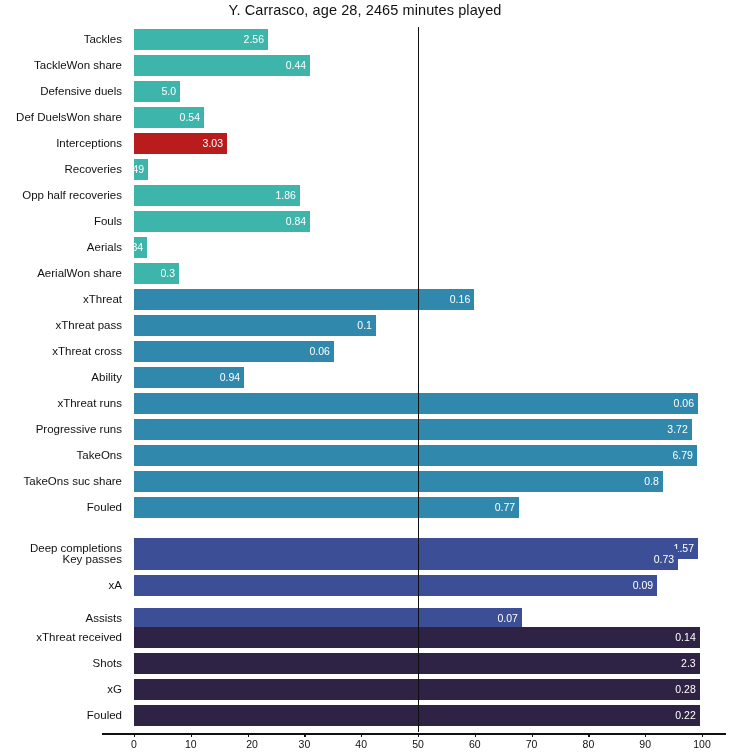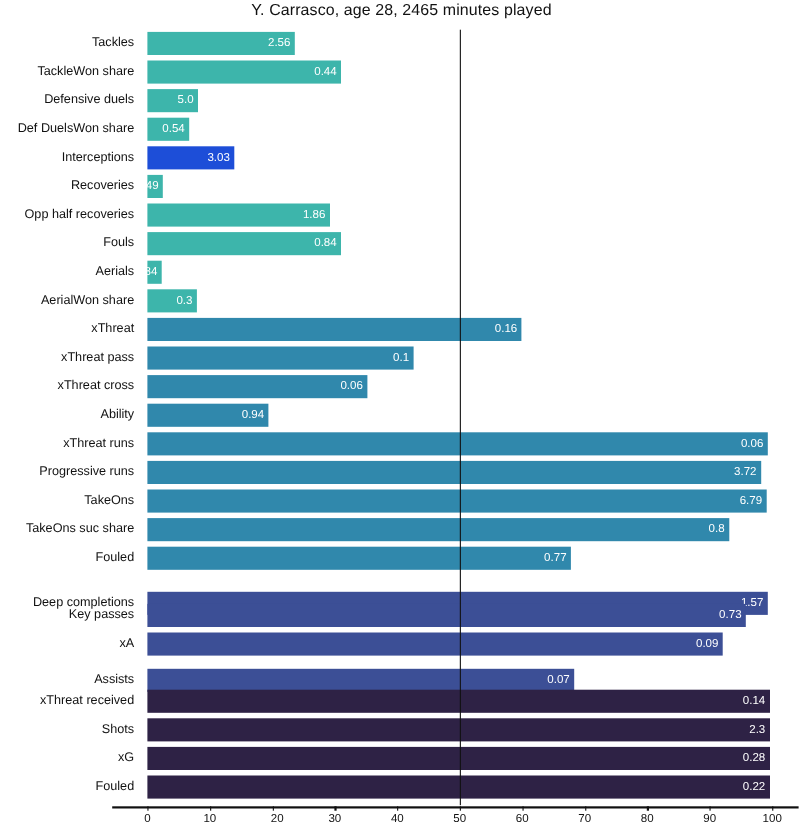--- a/index.html
+++ b/index.html
@@ -131,27 +131,27 @@
         </div>
       </div>
       <div class="row" style="top: 81px;">
         <div class="row-label">Defensive duels</div>
         <div class="bar" style="width: 46.008px; background: rgb(61, 181, 171);">
           <span class="bar-value">5.0</span>
         </div>
       </div>
       <div class="row" style="top: 107px;">
         <div class="row-label">Def DuelsWon share</div>
-        <div class="bar" style="width: 38px; background: rgb(61, 181, 171);">
+        <div class="bar" style="width: 70px; background: rgb(61, 181, 171);">
           <span class="bar-value">0.54</span>
         </div>
       </div>
       <div class="row" style="top: 133px;">
         <div class="row-label">Interceptions</div>
-        <div class="bar" style="width: 79px; background: #1d4ed8;">
+        <div class="bar" style="width: 93px; background: #b91c1c;">
           <span class="bar-value">3.03</span>
         </div>
       </div>
       <div class="row" style="top: 159px;">
         <div class="row-label">Recoveries</div>
         <div class="bar" style="width: 14.2px; background: rgb(61, 181, 171);">
           <span class="bar-value">4.49</span>
         </div>
       </div>
       <div class="row" style="top: 185px;">

